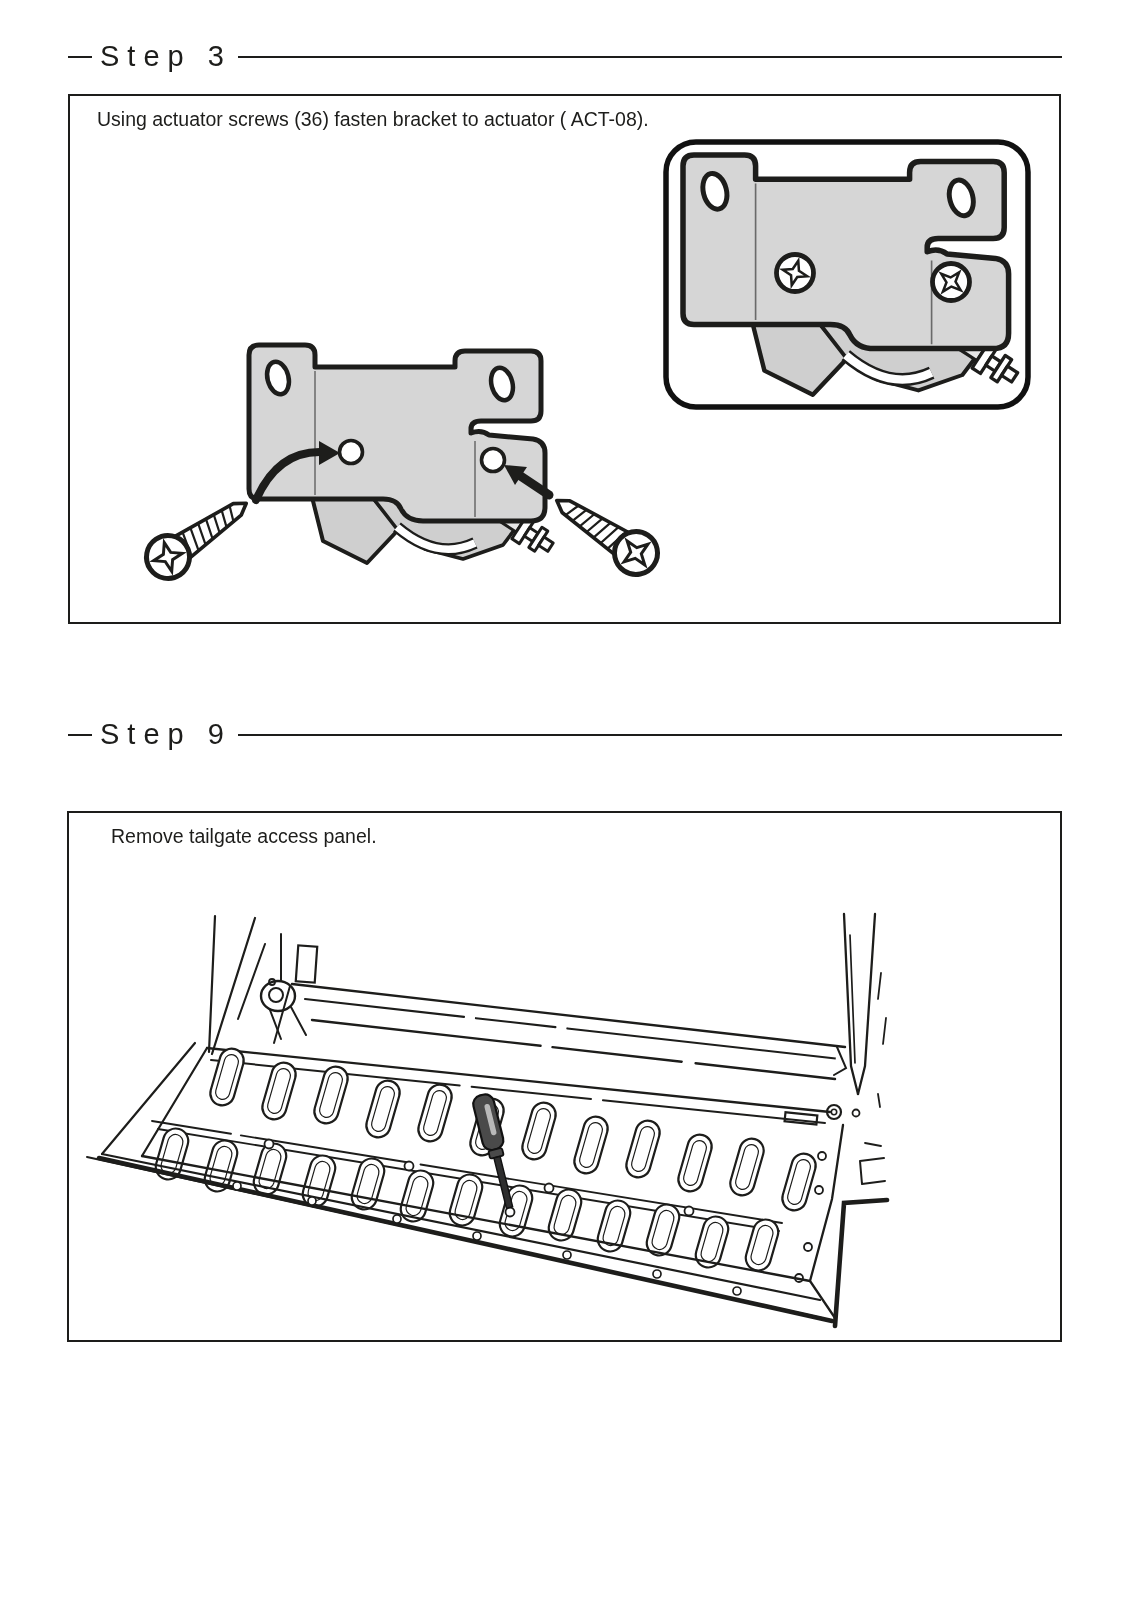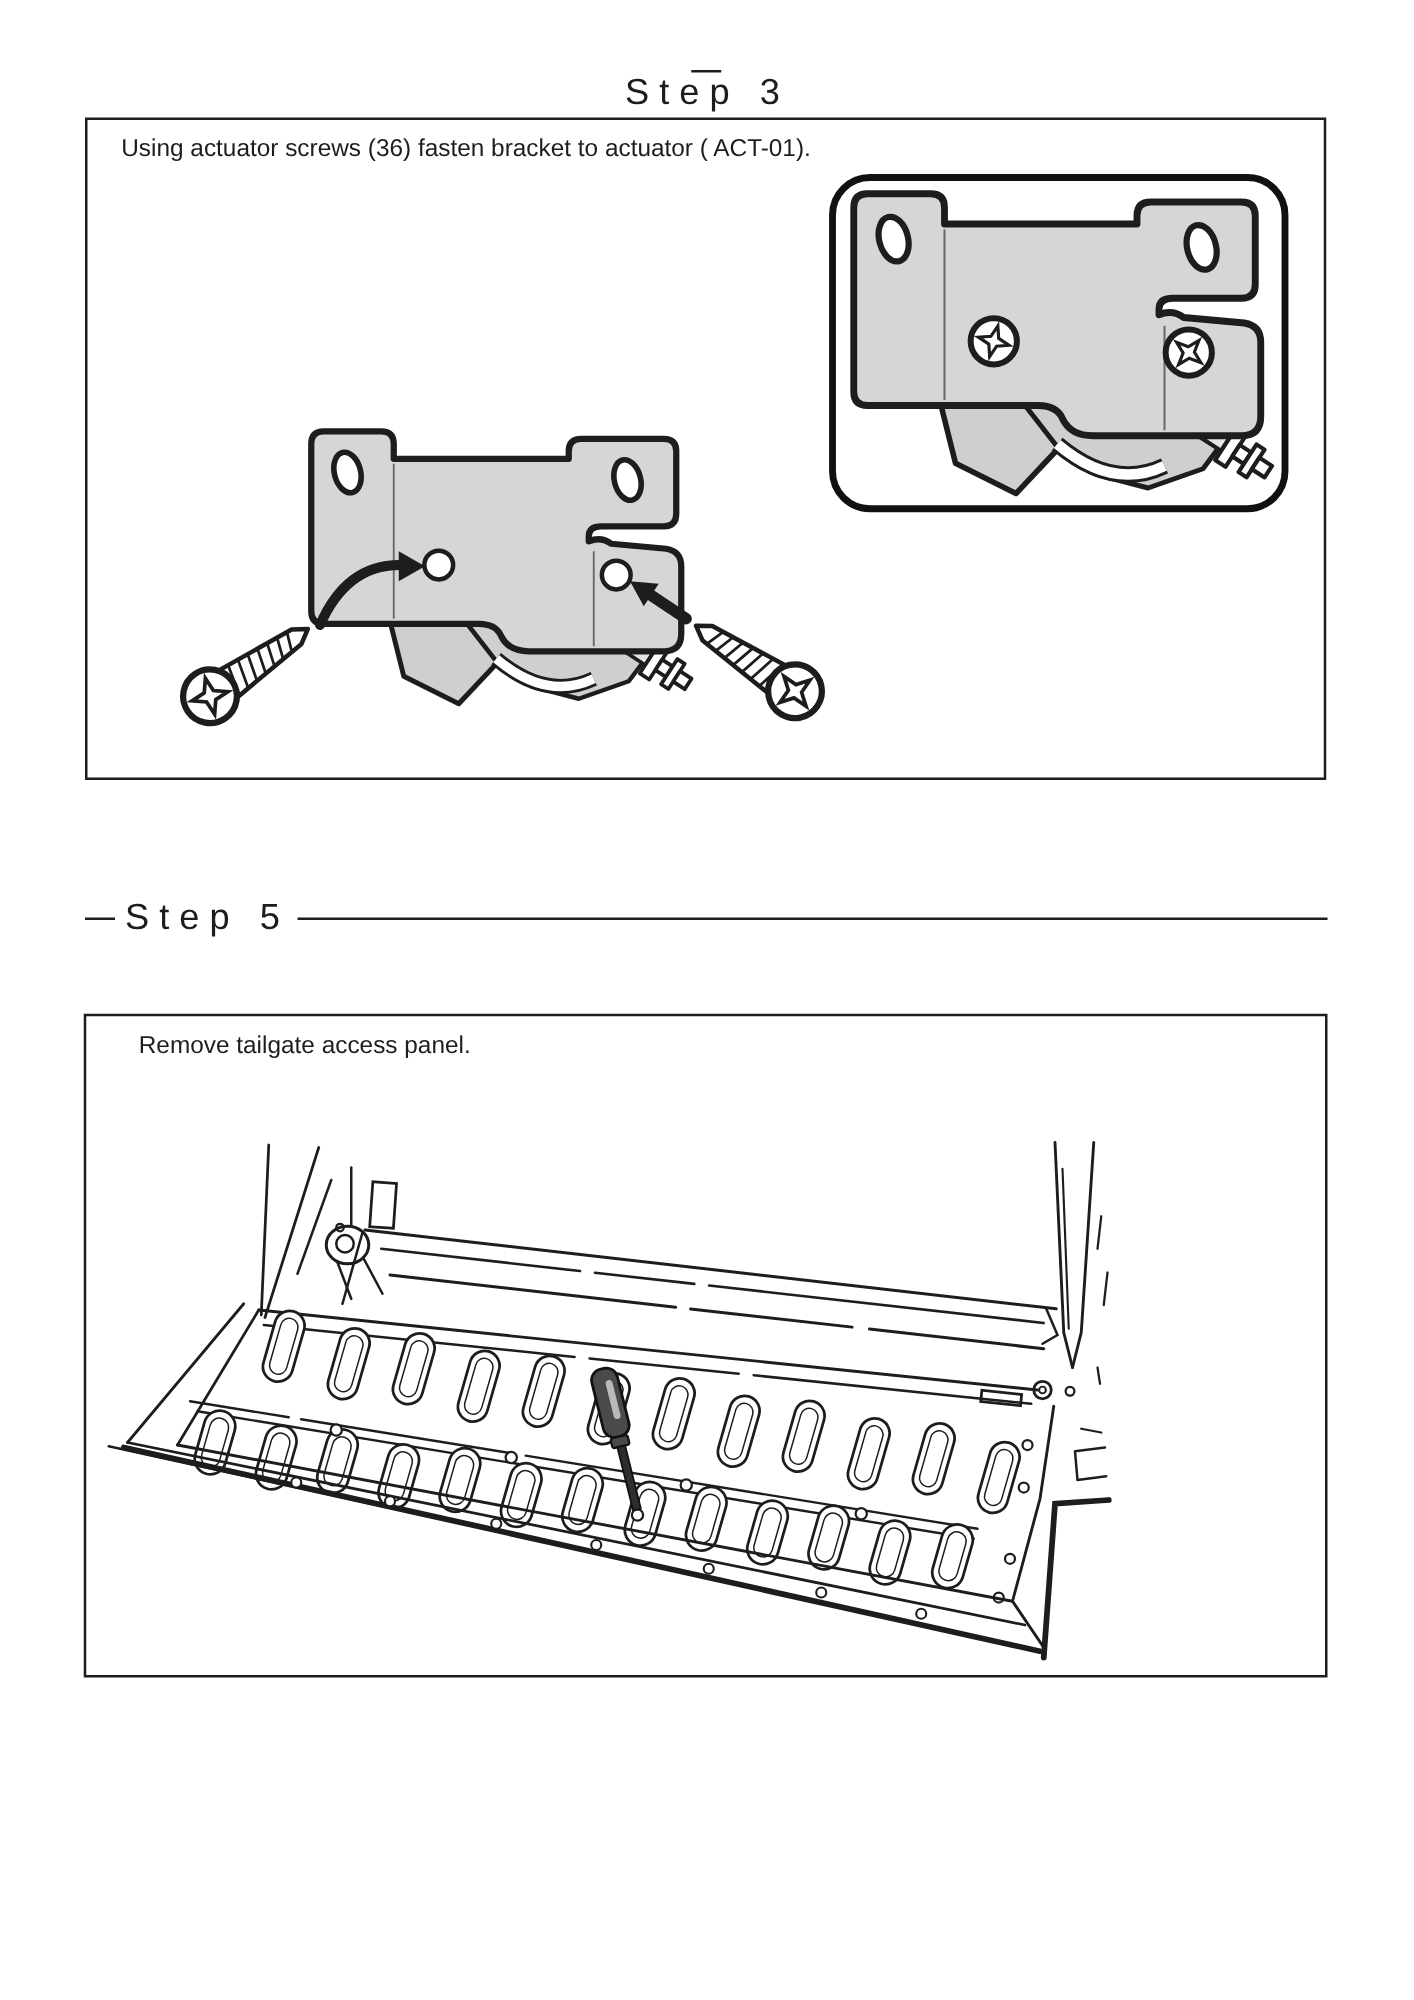--- a/index.html
+++ b/index.html
@@ -2,21 +2,21 @@
 <html><head>
 <meta charset="utf-8">
 <style>
   html,body{margin:0;padding:0;background:#ffffff;}
   body{width:1131px;height:1600px;font-family:"Liberation Sans",sans-serif;color:#1d1d1b;}
   .page{position:relative;width:1131px;height:1600px;background:#fff;overflow:hidden;}
   .step-header{position:absolute;left:68px;width:994px;display:flex;align-items:center;}
   .dash{width:24px;border-top:2.6px solid #1d1d1b;}
   .rule{flex:1;border-top:2.6px solid #1d1d1b;}
   .step-title{font-size:29px;letter-spacing:8px;padding:0 6px 0 8px;white-space:pre;font-weight:400;}
-  #header-step3{top:56px;flex-direction:column;}
+  #header-step3{top:40px;}
   #header-step4{top:718px;}
   .step-box{position:absolute;background:#fff;border:2.4px solid #1d1d1b;}
   #box-step3{left:68px;top:94px;width:989px;height:526px;}
   #box-step4{left:67px;top:787px;width:991px;height:527px;margin-top:24px;}
   .instruction{position:absolute;margin:0;font-size:19.5px;line-height:1.25;}
   #instruction-step3{left:27px;top:11px;}
   #instruction-step4{left:42px;top:11px;}
   svg.fig{position:absolute;left:0;top:0;width:100%;height:100%;display:block;}
 </style>
 </head>
@@ -81,26 +81,26 @@
         <g transform="translate(725,177)">
           <circle r="18.5" fill="#ffffff" stroke="#1d1d1b" stroke-width="4.8"></circle>
           <use href="#phil" transform="rotate(15) scale(1.15)" fill="#ffffff" stroke="#1d1d1b" stroke-width="2.2"></use>
         </g>
         <g transform="translate(881,186)">
           <circle r="18.5" fill="#ffffff" stroke="#1d1d1b" stroke-width="4.8"></circle>
           <use href="#phil" transform="rotate(40) scale(1.15)" fill="#ffffff" stroke="#1d1d1b" stroke-width="2.2"></use>
         </g>
       </g>
     </svg>
-    <p class="instruction" id="instruction-step3">Using actuator screws (36) fasten bracket to actuator ( ACT-01).</p>
+    <p class="instruction" id="instruction-step3">Using actuator screws (36) fasten bracket to actuator ( ACT-08).</p>
   </div>
 
   <div class="step-header" id="header-step4">
     <span class="dash"></span>
-    <span class="step-title">Step 5</span>
+    <span class="step-title">Step 9</span>
     <span class="rule"></span>
   </div>
 
   <div class="step-box" id="box-step4">
     <svg class="fig" viewBox="0 0 991 527">
       <defs>
         <g id="slotU" fill="#ffffff" stroke="#1d1d1b">
           <rect x="-12" y="-29" width="24" height="58" rx="12" stroke-width="2.2"></rect>
           <rect x="-7" y="-23" width="14" height="46" rx="7" stroke-width="1.2"></rect>
         </g>

